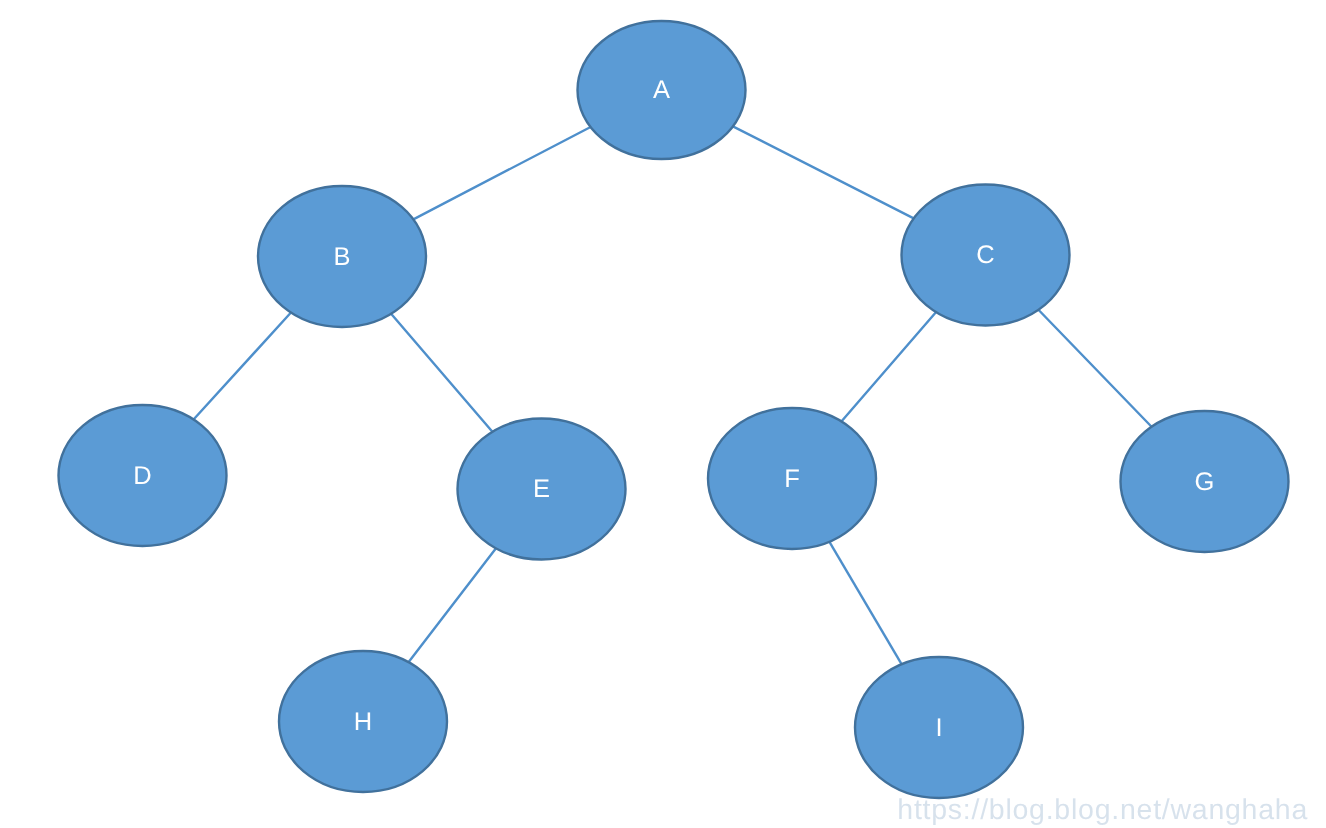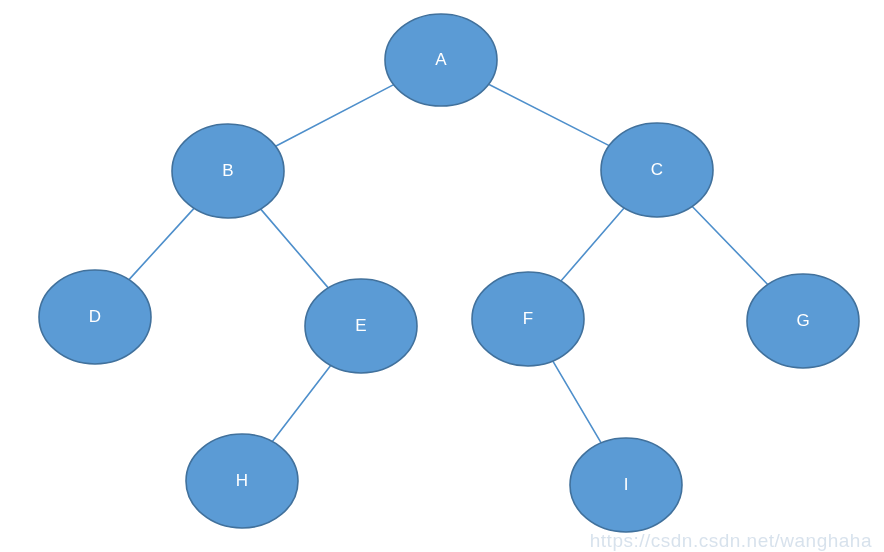--- a/index.html
+++ b/index.html
@@ -116,16 +116,16 @@
           <ellipse cx="242" cy="481" rx="56" ry="47" fill="#5B9BD5" stroke="#41719C" class="node-ellipse"></ellipse>
           <text x="242" y="482" class="node-label" fill="#FFFFFF">H</text>
         </g>
         <g>
           <ellipse cx="626" cy="485" rx="56" ry="47" fill="#5B9BD5" stroke="#41719C" class="node-ellipse"></ellipse>
           <text x="626" y="486" class="node-label" fill="#FFFFFF">I</text>
         </g>
       </g>
   </svg>
 
-  <div class="watermark-url">https://csdn.csdn.net/wanghaha</div>
+  <div class="watermark-url">https://blog.blog.net/wanghaha</div>
 
 
 </div>
 
 </body></html>

